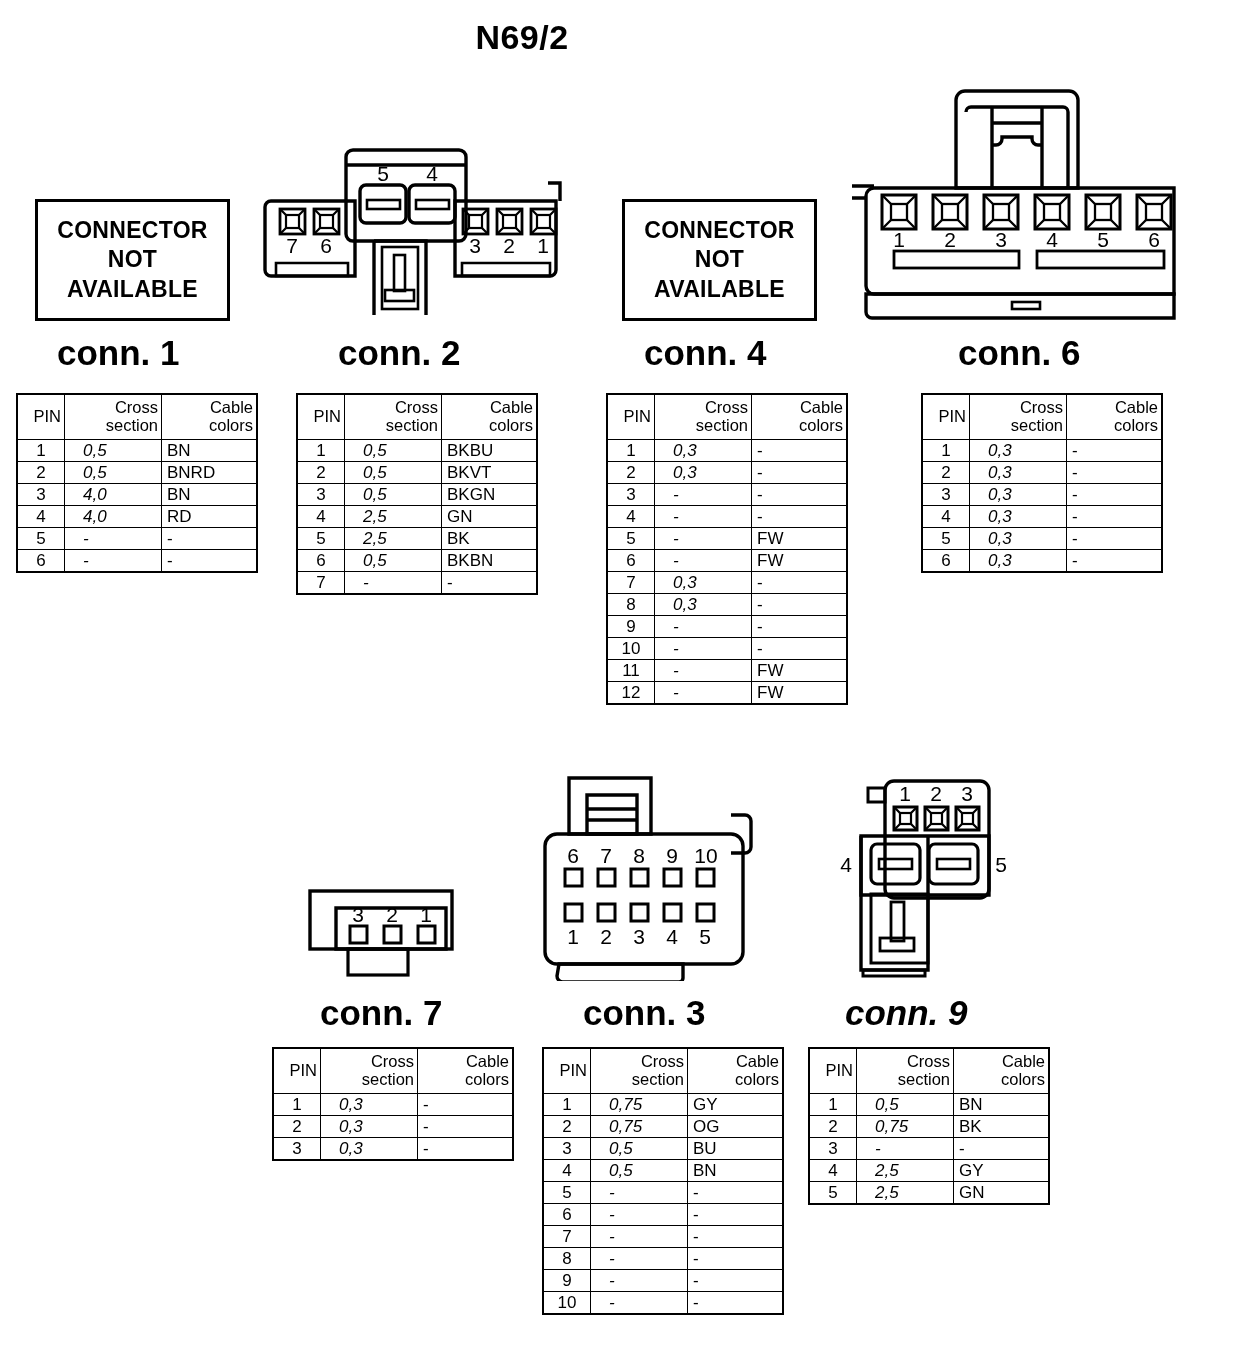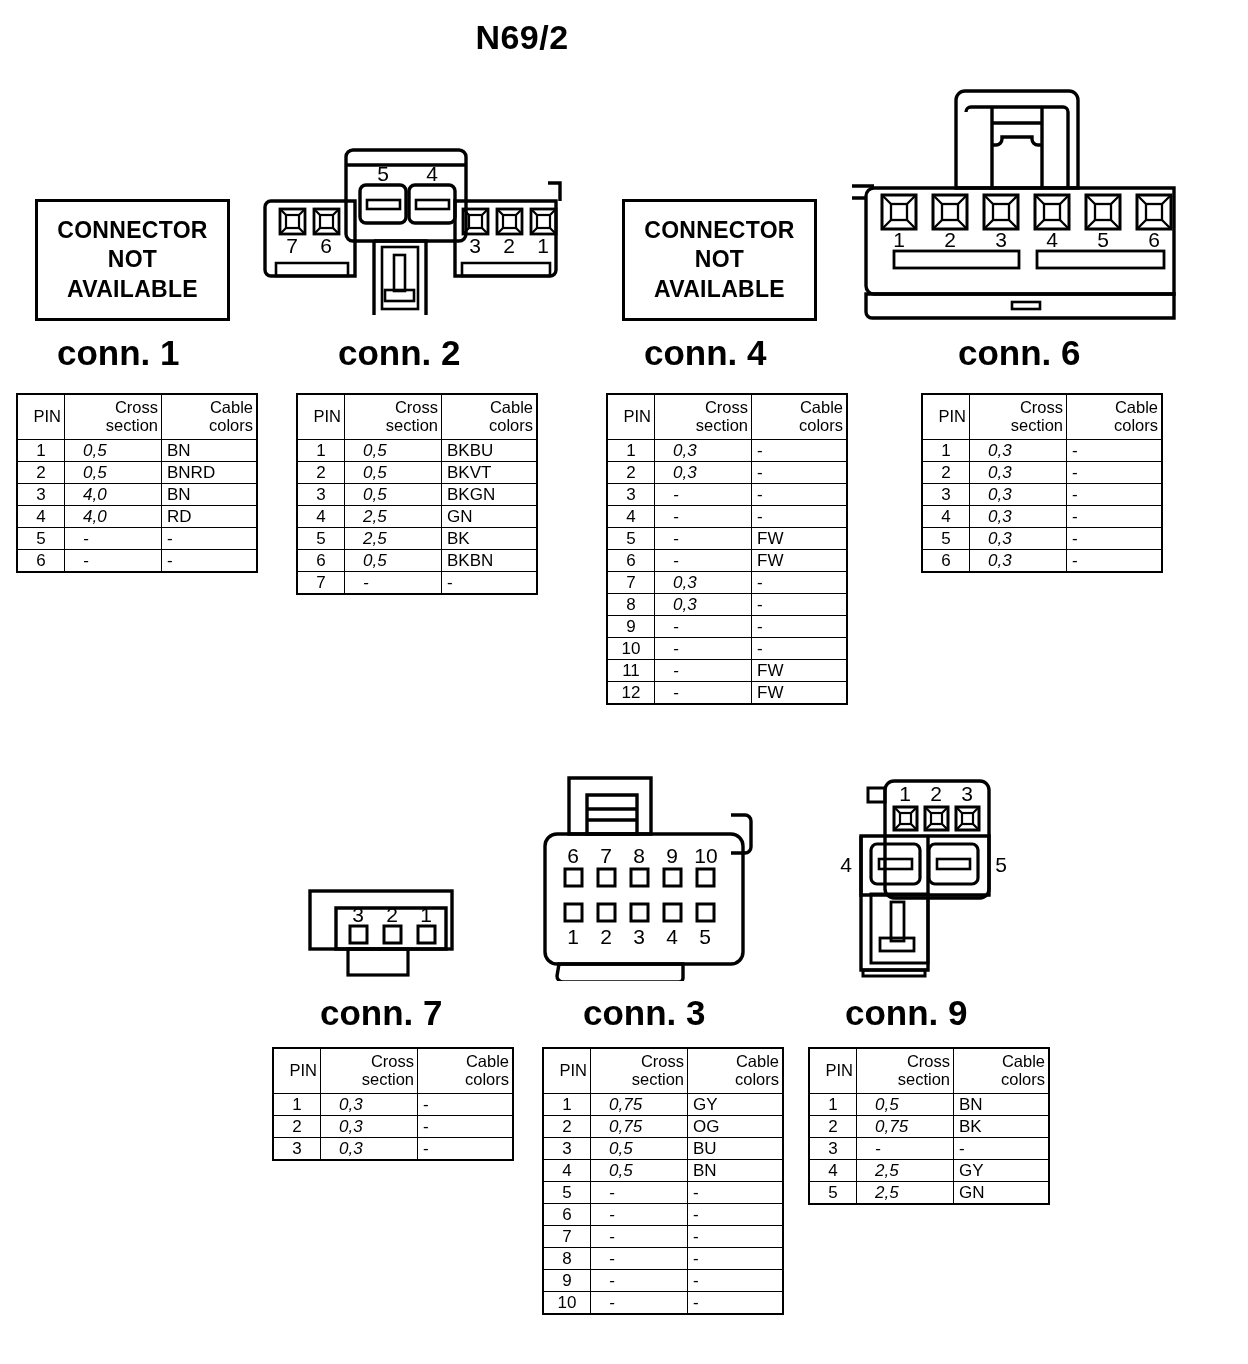--- a/index.html
+++ b/index.html
@@ -629,21 +629,21 @@
     <rect x="129" y="45" width="11" height="11" stroke-width="2.2"></rect>
     <path d="M123,39 L129,45 M146,39 L140,45 M123,62 L129,56 M146,62 L140,56" stroke-width="2.2"></path>
   </g>
   <text class="pinnum" x="72" y="33">1</text>
   <text class="pinnum" x="103" y="33">2</text>
   <text class="pinnum" x="134" y="33">3</text>
   <text class="pinnum" x="13" y="104">4</text>
   <text class="pinnum" x="168" y="104">5</text>
 </svg>
 </div>
-<div class="abs conn-caption" style="left:845px; top:993px;">conn. 9</div>
+<div class="abs conn-caption" style="left:845px; top:993px;font-style:italic;">conn. 9</div>
 <div class="abs" style="left:808px; top:1047px;">
   <table class="pin-table">
     <thead>
       <tr>
         <th class="h-pin hdr-two">PIN</th>
         <th class="h-cs hdr-two">Cross
 section</th>
         <th class="h-cc hdr-two">Cable
 colors</th>
       </tr>

